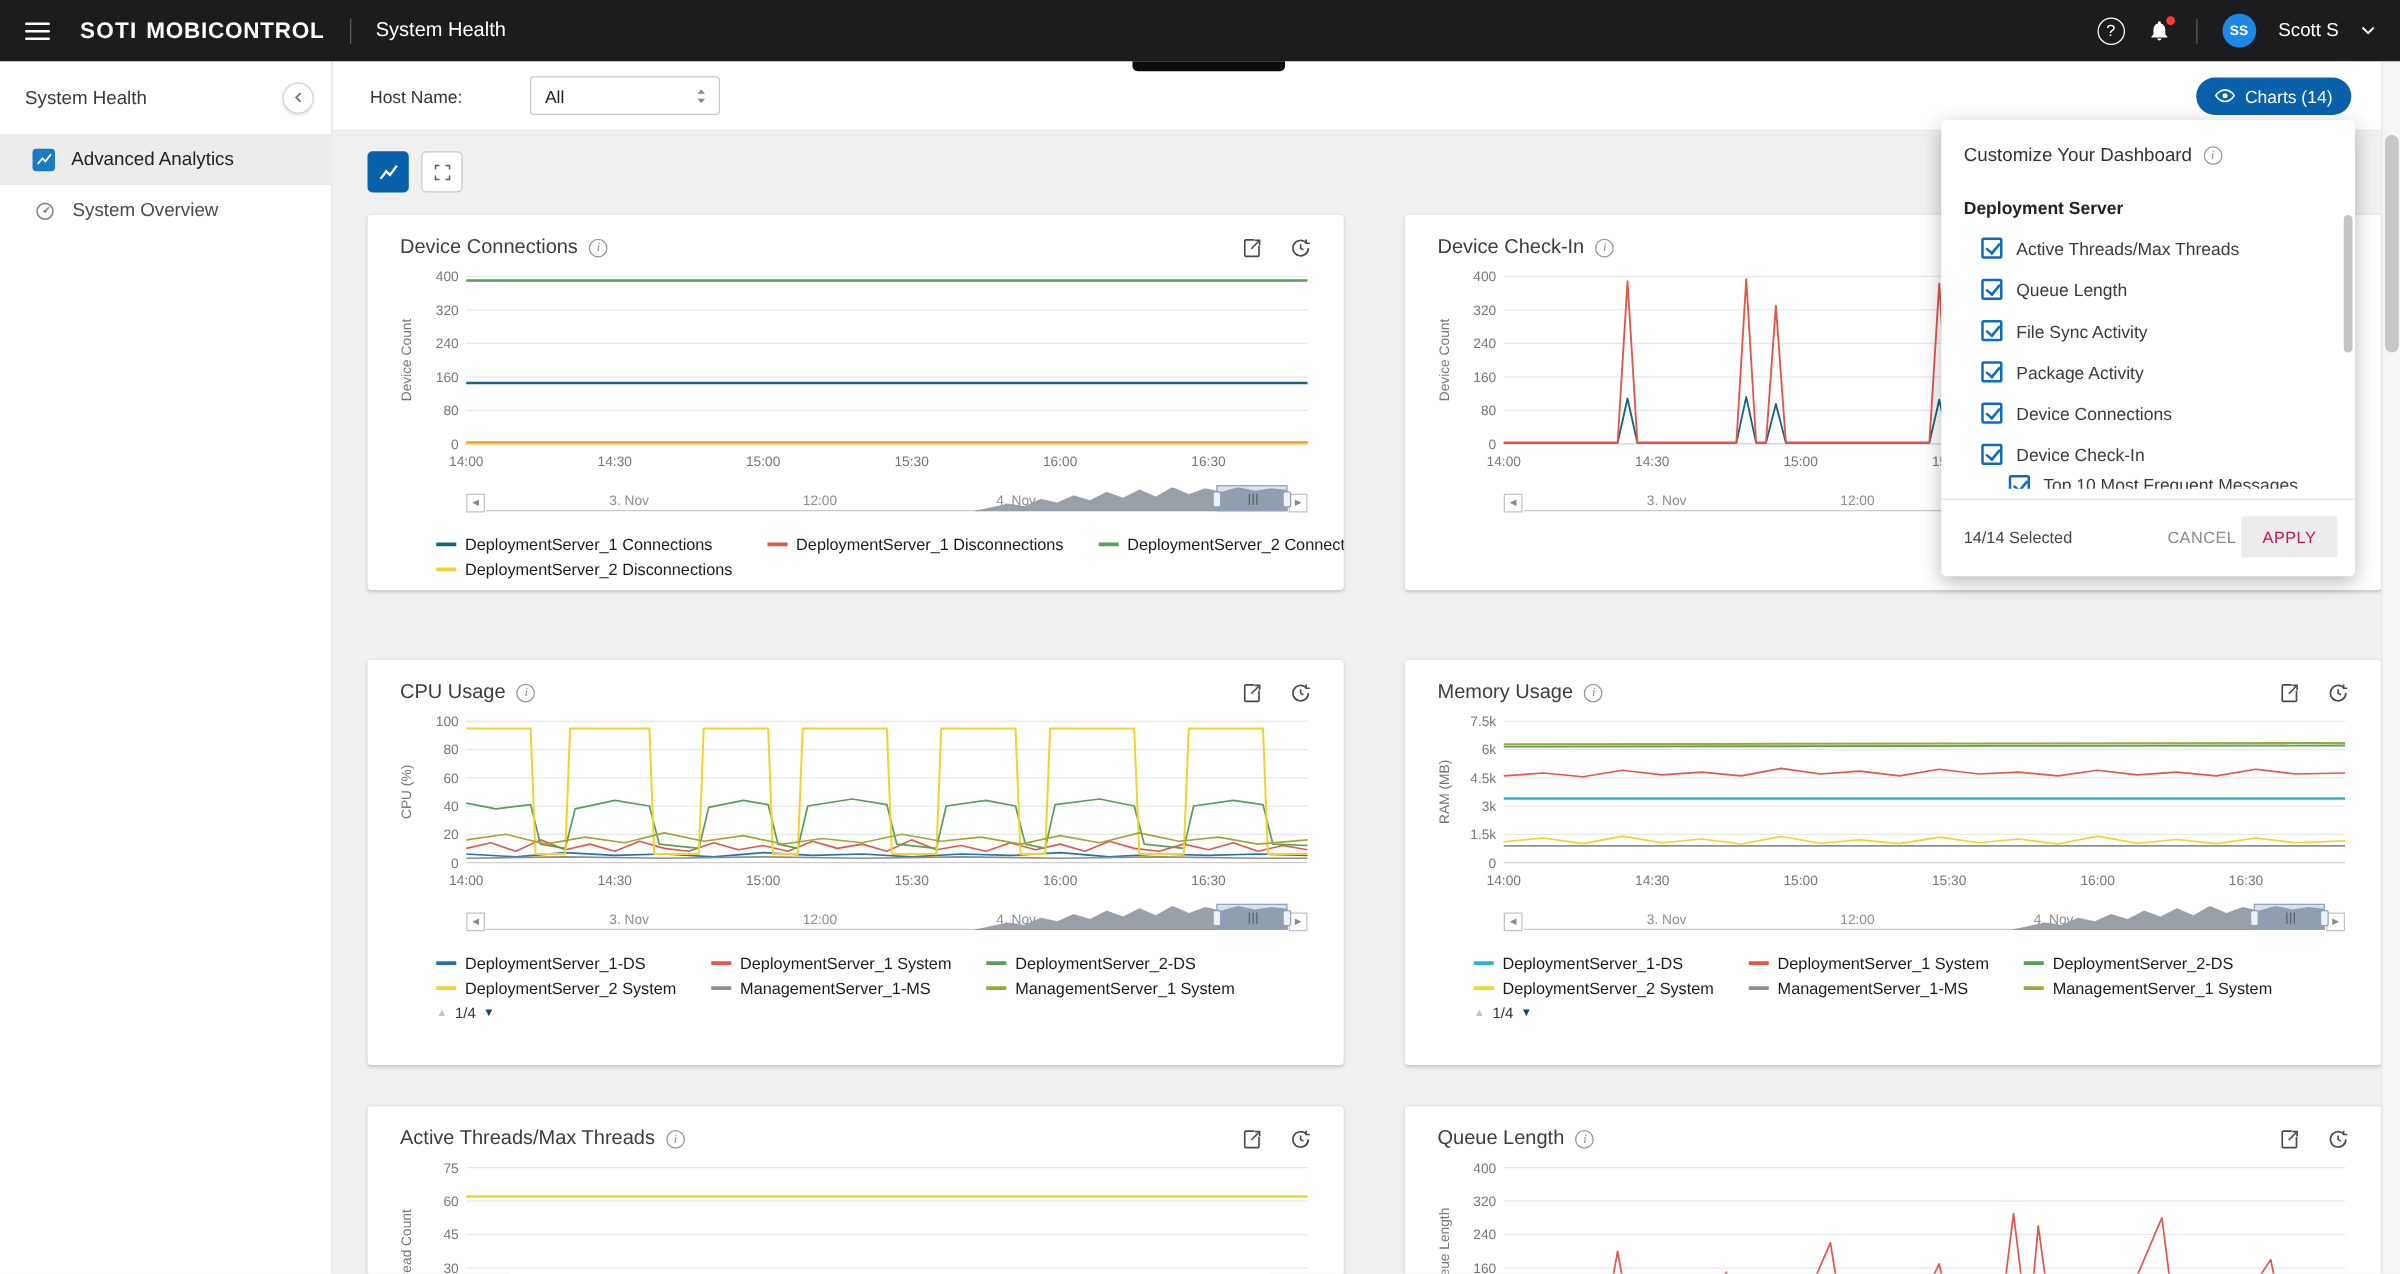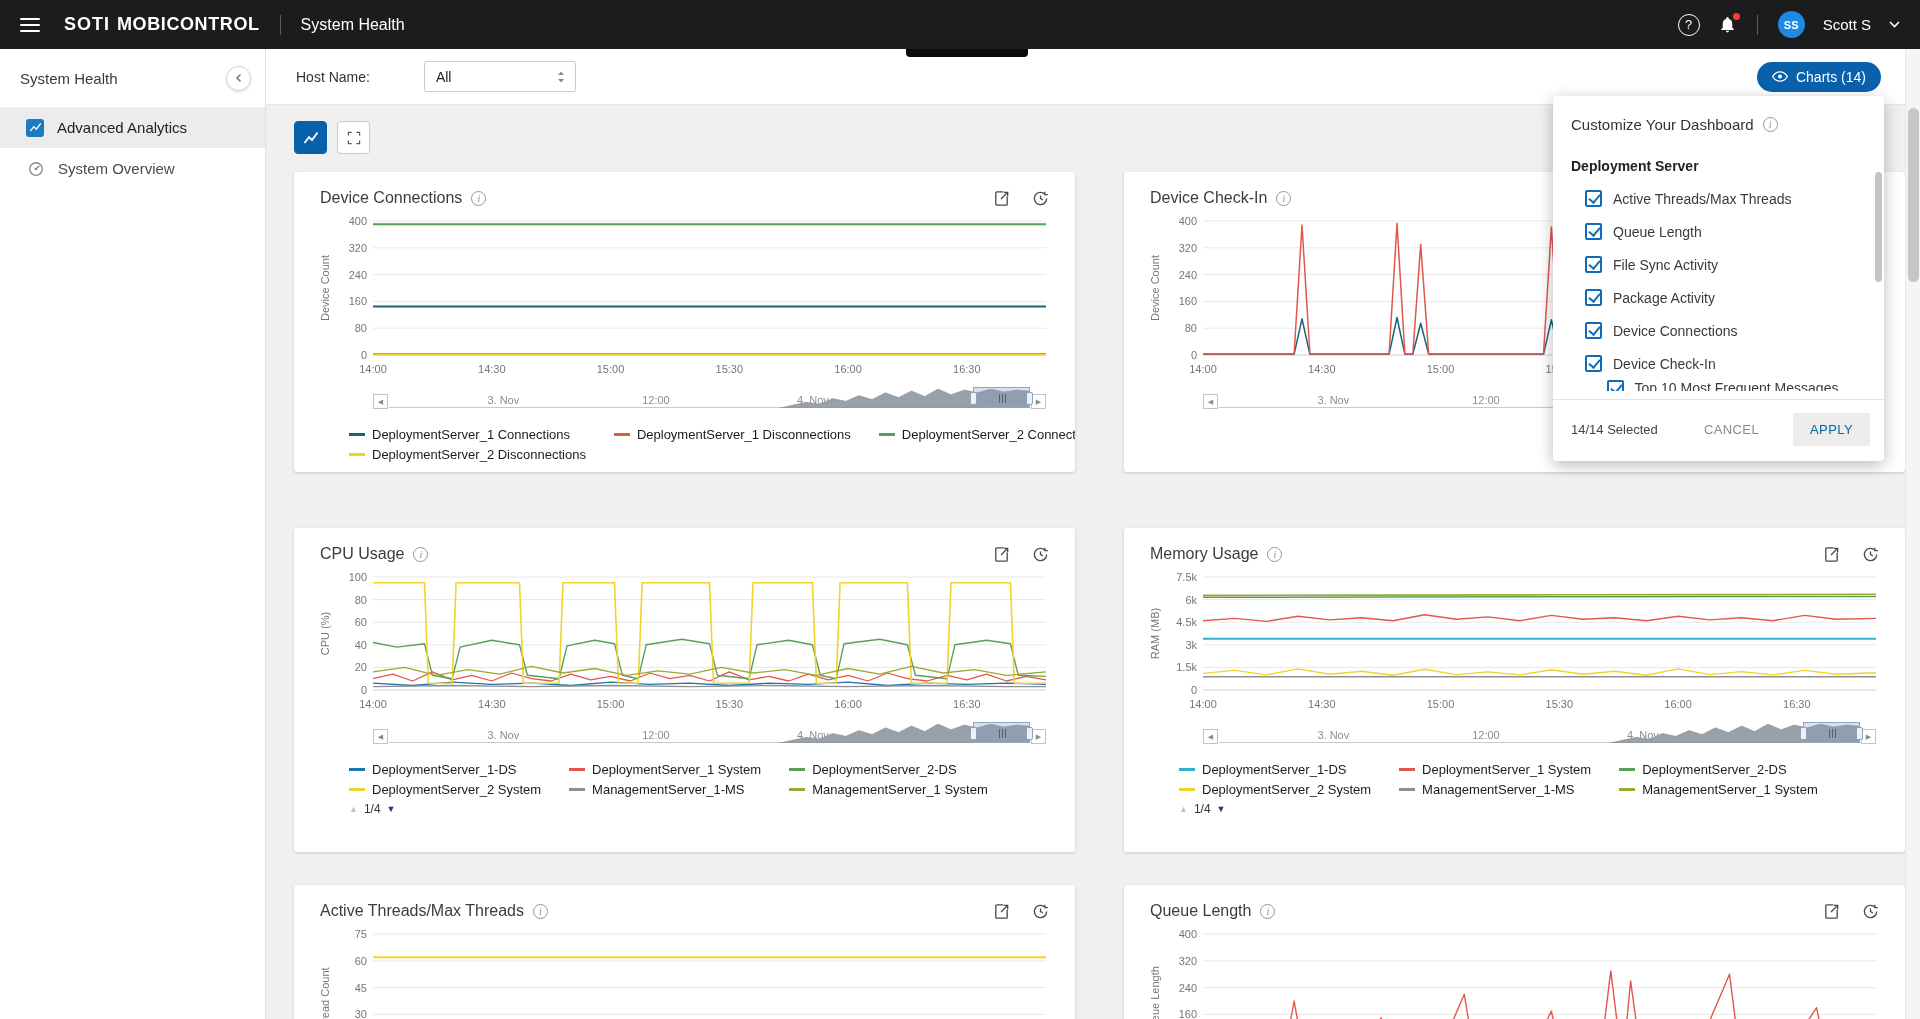--- a/index.html
+++ b/index.html
@@ -110,22 +110,22 @@
   .chk-row.indent { margin-left:14px; }
   .chk-row.partial { height:11px; overflow:hidden; align-items:flex-start;justify-content:center; }
   .section-label { font-size:14px; font-weight:700; color:#222; height:33px; display:flex; align-items:center; }
   .checkbox { width:17px; height:17px; border:2px solid #0f6cbd; border-radius:2px; background:#fff;
               position:relative; flex:none; cursor:pointer; }
   .checkbox.checked::after { content:""; position:absolute; left:4px; top:0; width:5px; height:9px;
               border:solid #0f6cbd; border-width:0 2px 2px 0; transform:rotate(40deg); }
   .panel-footer { border-top:1px solid #e4e4e4; margin-top:8px; display:flex; align-items:center;
                   padding:13px 14px 15px 18px; }
   .sel-count { font-size:13px; color:#444; }
-  .cancel-link { margin-left:auto; margin-right:34px; font-size:13px; color:#8a8a8a; letter-spacing:.4px; cursor:pointer; }
-  .apply-btn { background:#ececec; color:#0369a1; font-size:13px; letter-spacing:.4px; padding:9px 17px;
+  .cancel-link { margin-left:auto; margin-right:4px; font-size:13px; color:#8a8a8a; letter-spacing:.4px; cursor:pointer; }
+  .apply-btn { background:#ececec; color:#be185d; font-size:13px; letter-spacing:.4px; padding:9px 17px;
                border:none; border-radius:2px; font-family:"Liberation Sans",sans-serif; }
   .panel-scroll-thumb { position:absolute; right:2px; top:76px; width:7px; height:110px; background:#c4c4c4;
                border-radius:4px; cursor:pointer; }
 
   
   .v-scrollbar { position:absolute; top:49px; right:0; bottom:0; width:15px; background:#f5f5f5;
                  border-left:1px solid #e8e8e8; z-index:90; }
   .v-thumb { position:absolute; top:59px; left:2px; width:11px; height:174px; background:#c6c6c6; border-radius:6px; cursor:pointer; }
 </style>
 </head>

